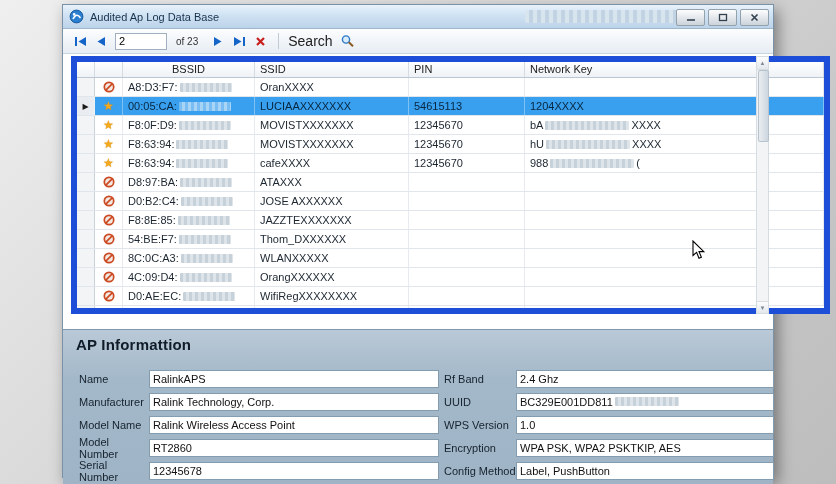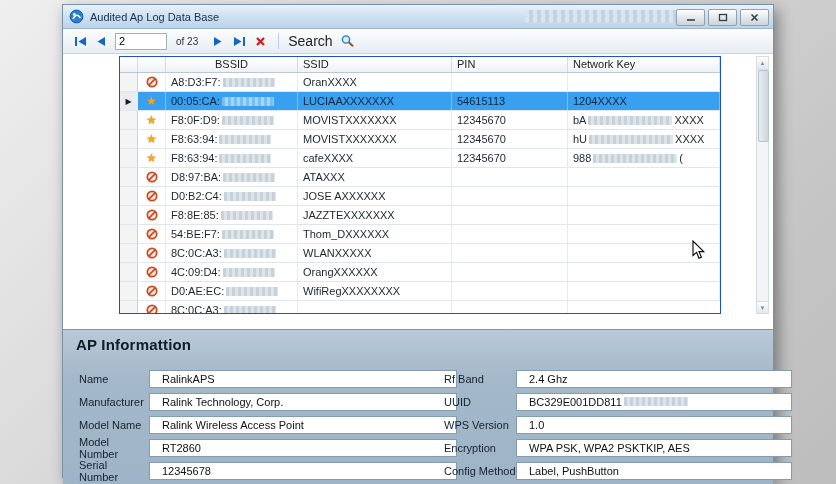--- a/index.html
+++ b/index.html
@@ -44,22 +44,22 @@
   }
   .rec-input{
     width:44px;height:15px;border:1px solid #a0b0c0;font-size:11px;
     font-family:"Liberation Sans",sans-serif;padding:0 3px;margin:0 2px;
   }
   .of-label{font-size:10px;color:#333;margin:0 8px 0 4px;}
   .tb-sep{width:1px;height:16px;background:#c3ccd6;margin:0 6px;}
   .search-label{font-size:14px;color:#222;margin-right:4px;}
   
   .table{
-    position:absolute;left:8px;top:51px;width:602px;height:258px;
-    border:1px solid #1d4ed8;box-sizing:border-box;background:#fff;overflow:hidden;margin-left:48px;
+    position:absolute;left:8px;top:51px;width:759px;height:258px;
+    border:6px solid #1d4ed8;box-sizing:border-box;background:#fff;overflow:hidden;
   }
   .thead,.row{
     display:grid;
     grid-template-columns:18px 28px 132px 154px 116px 1fr;
   }
   .thead{
     height:15px;background:linear-gradient(#ffffff,#eef2f6);
     border-bottom:1px solid #bcc7d1;font-size:11px;color:#222;
   }
   .th{padding:0 5px;line-height:15px;border-right:1px solid #d4dbe2;overflow:hidden;white-space:nowrap;}
@@ -102,21 +102,21 @@
   .panel-title{position:absolute;left:13px;top:6px;font-size:15px;font-weight:bold;color:#101c28;letter-spacing:.2px;}
   .fields{position:absolute;top:37px;}
   .fields-left{left:16px;}
   .fields-right{left:381px;}
   .field{display:flex;align-items:center;height:23px;}
   .flabel{font-size:11px;color:#16222e;flex:none;}
   .fields-left .flabel{width:70px;}
   .fields-right .flabel{width:72px;}
   .fbox{
     height:16px;background:#fff;border:1px solid #849cb0;font-size:11px;line-height:16px;
-    padding:0 12px;white-space:nowrap;overflow:hidden;display:flex;align-items:center;color:#111;
+    padding:0 3px;white-space:nowrap;overflow:hidden;display:flex;align-items:center;color:#111;
   }
   .fields-left .fbox{width:282px;}
   .fields-right .fbox{width:250px;}
   
   .cursor{position:absolute;left:692px;top:240px;z-index:50;}
 </style>
 </head>
 <body>
 
 <div class="desktop">

